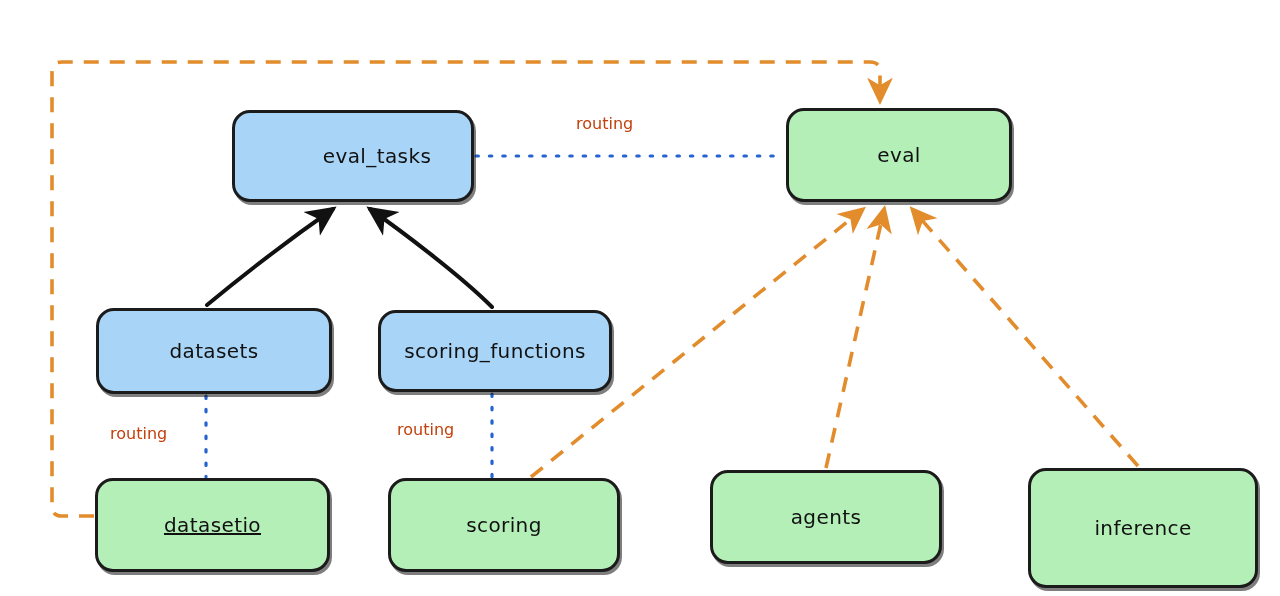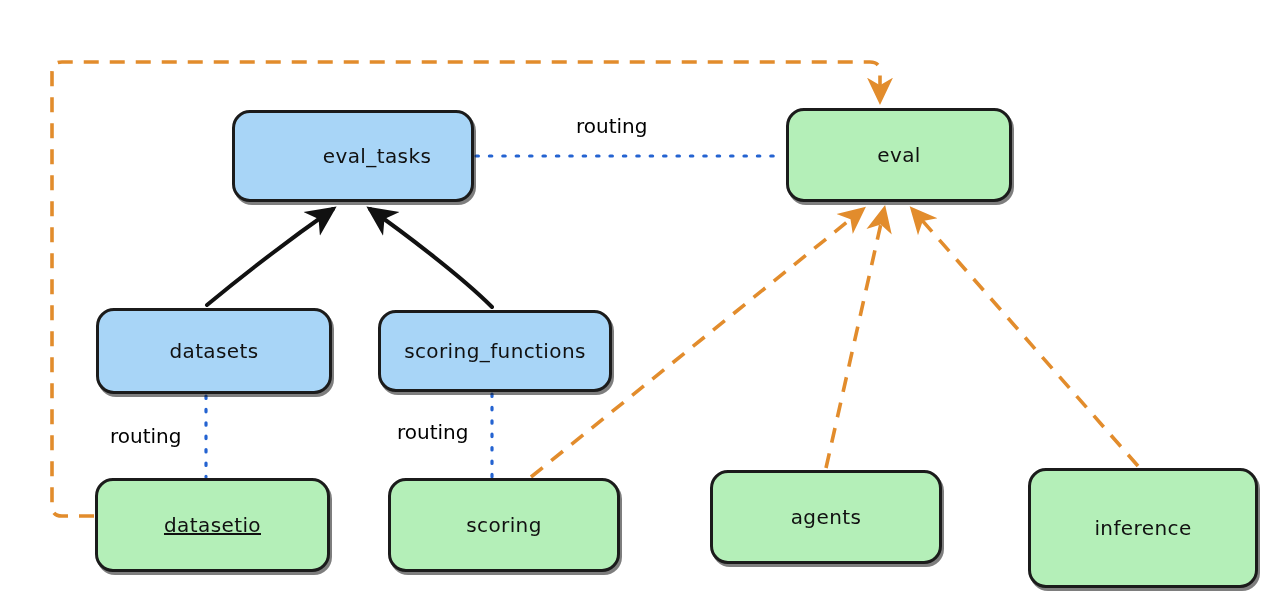--- a/index.html
+++ b/index.html
@@ -46,23 +46,23 @@
   }
   .node.provider {
     background: #b4efb8;
   }
   .node .label {
     pointer-events: none;
     white-space: nowrap;
   }
   .edge-label {
     position: absolute;
-    color: #000000;
+    color: #c2410c;
     font-family: "DejaVu Sans", sans-serif;
-    font-size: 20px;
+    font-size: 16px;
     z-index: 6;
     white-space: nowrap;
   }
 </style>
 </head>
 <body>
 
 <div id="canvas">
 
   <svg id="edges" viewBox="0 0 1280 596" xmlns="http://www.w3.org/2000/svg">

